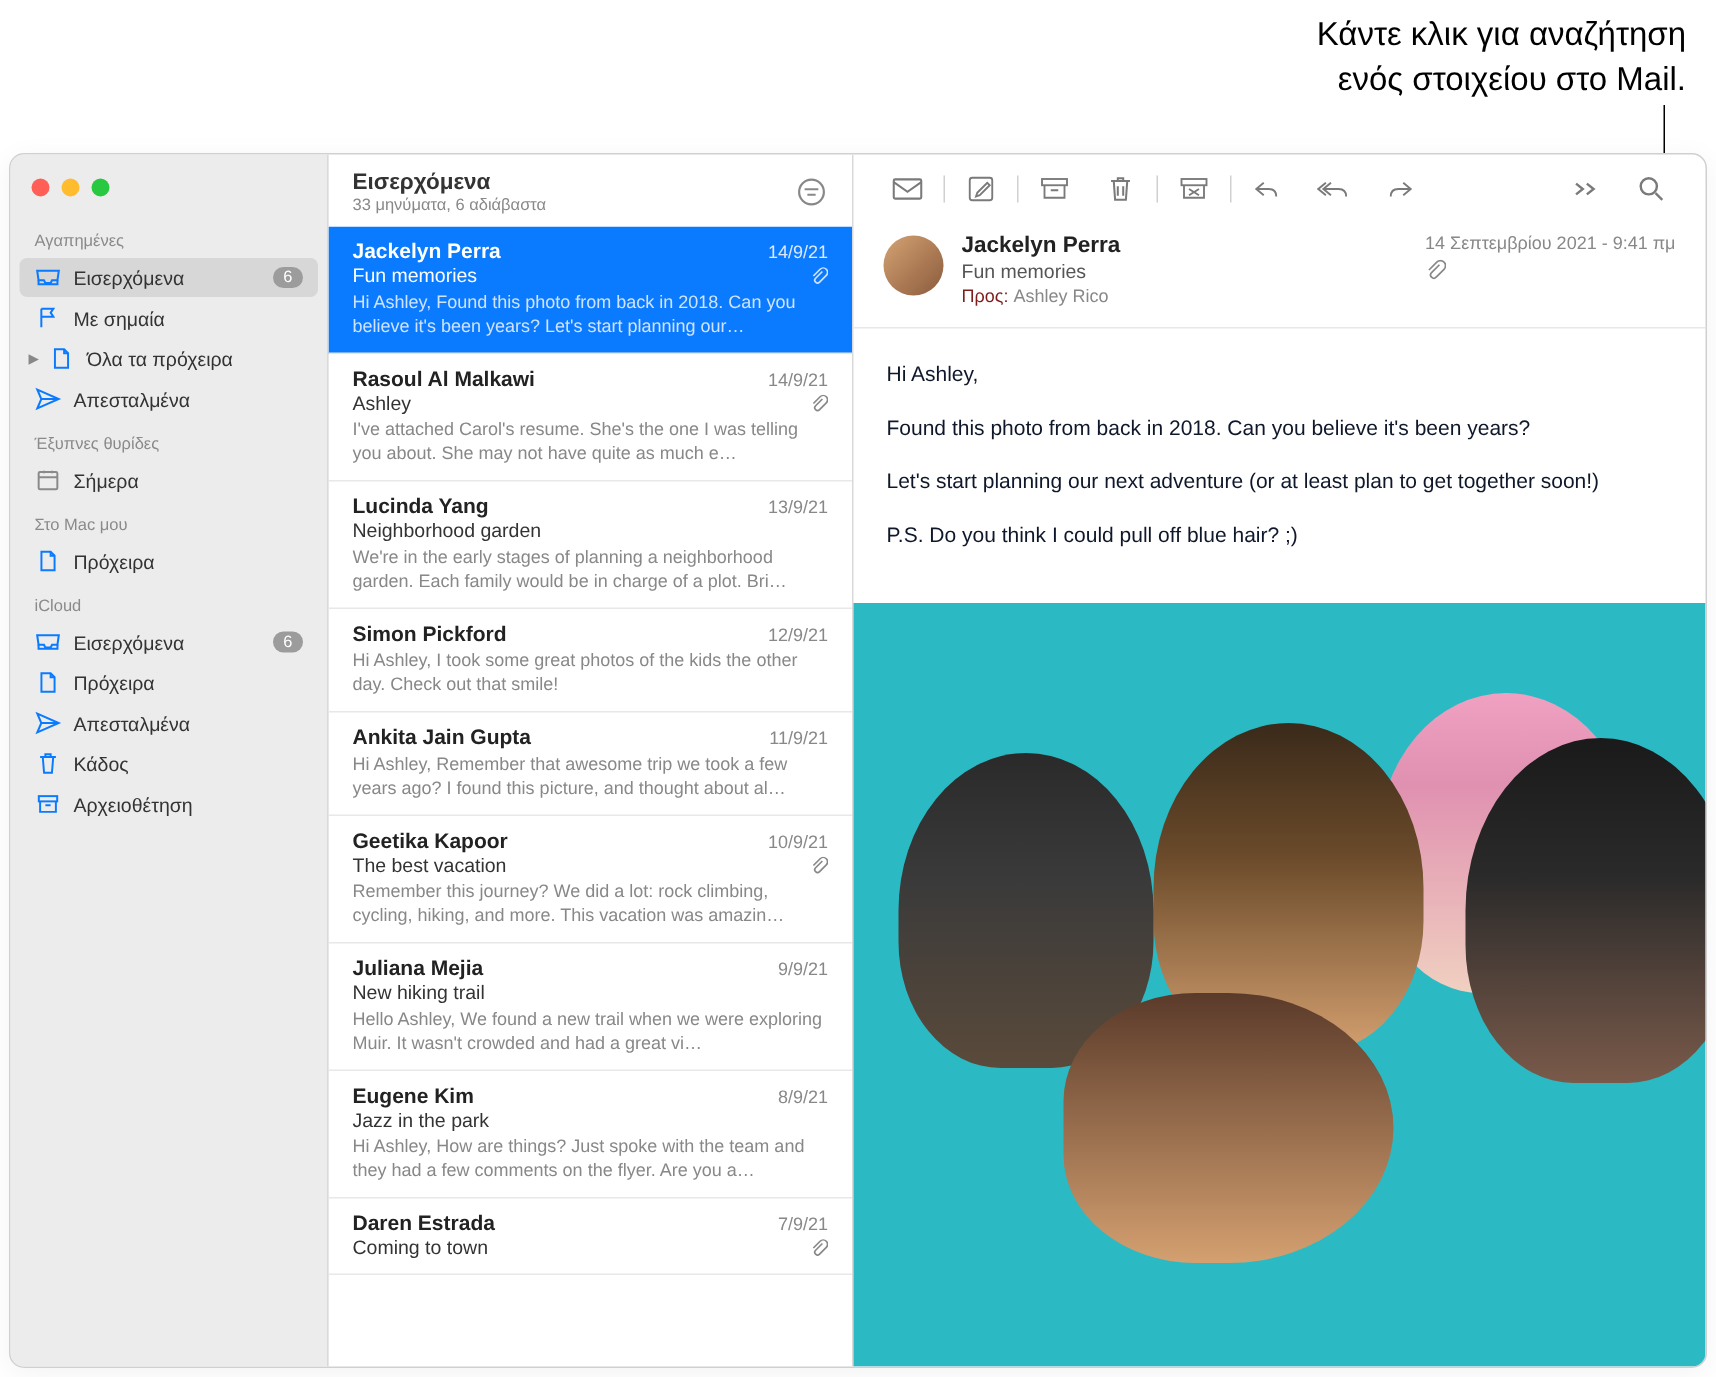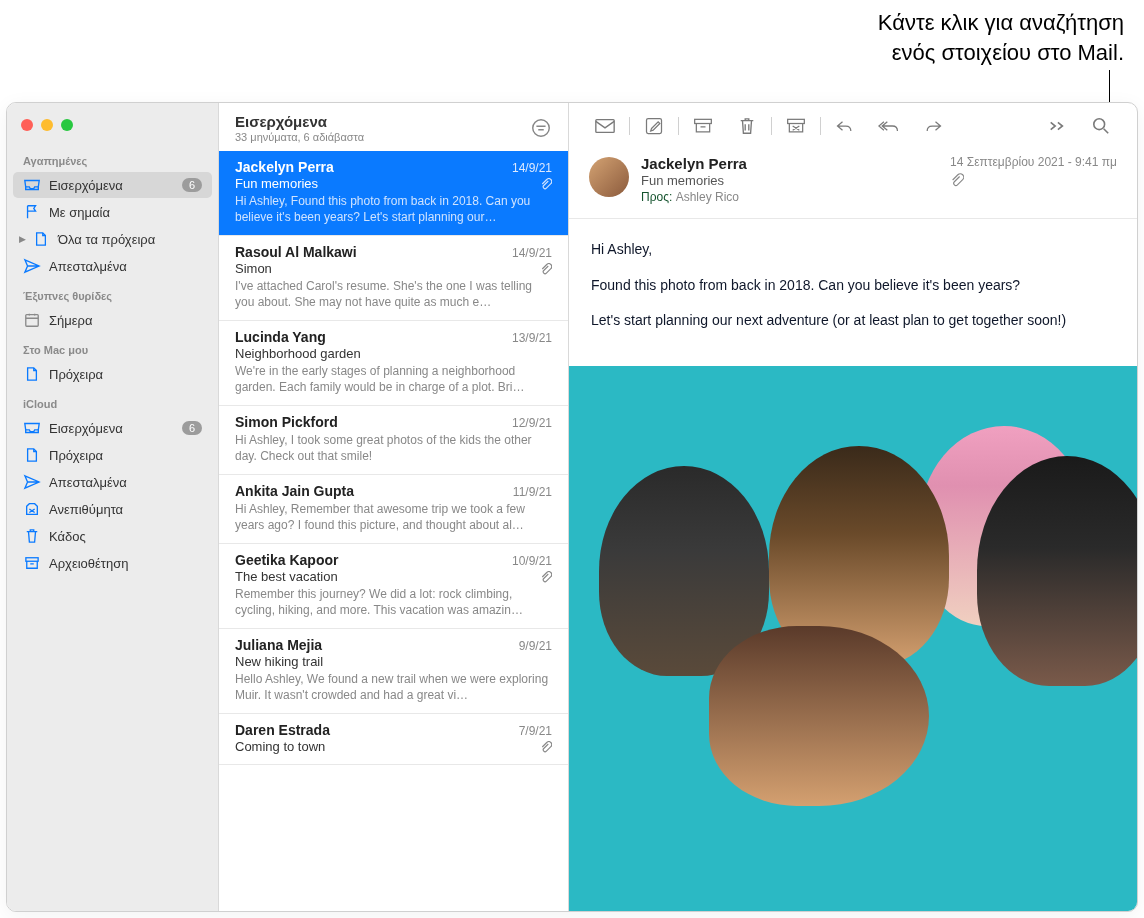--- a/index.html
+++ b/index.html
@@ -6,21 +6,21 @@
 body{background:#fff;width:1144px;height:918px;position:relative}
 .annotation{position:absolute;top:8px;right:20px;text-align:right;font-size:22px;color:#000;line-height:1.35}
 .annotation-line{position:absolute;top:70px;right:34px;width:1px;height:40px;background:#000}
 .window{position:absolute;top:102px;left:6px;width:1132px;height:810px;border-radius:10px;border:1px solid #d0d0d0;display:flex;overflow:hidden;background:#fff;box-shadow:0 4px 20px rgba(0,0,0,.05)}
 .sidebar{width:212px;background:#ececec;border-right:1px solid #d9d9d9;padding-top:8px;flex-shrink:0}
 .traffic{display:flex;gap:8px;padding:8px 14px 14px}
 .dot{width:12px;height:12px;border-radius:50%}
 .red{background:#ff5f57}
 .yel{background:#febc2e}
 .grn{background:#28c840}
-.sb-heading{font-size:11px;font-weight:700;color:#8a8a8a;padding:10px 16px 4px}
+.sb-heading{font-size:11px;font-weight:400;color:#8a8a8a;padding:10px 16px 4px}
 .sb-item{display:flex;align-items:center;padding:4px 10px;margin:1px 6px;border-radius:5px;font-size:13px;color:#333;cursor:pointer}
 .sb-item.selected{background:#d7d7d7}
 .sb-item .ico{width:18px;height:18px;margin-right:8px;display:flex;align-items:center;justify-content:center;color:#0a7aff;flex-shrink:0}
 .sb-item .lbl{flex:1}
 .sb-item .badge{background:#9c9c9c;color:#fff;font-size:11px;border-radius:8px;padding:1px 7px;font-weight:500}
 .disc{width:10px;color:#888;font-size:9px;margin-left:-4px;margin-right:3px}
 .sb-item.dim .ico{color:#8a8a8a}
 .messages{width:350px;border-right:1px solid #d9d9d9;flex-shrink:0;display:flex;flex-direction:column}
 .msg-header{padding:10px 16px 8px;display:flex;align-items:flex-start;justify-content:space-between}
 .msg-header .title{font-weight:700;font-size:15px;color:#333}
@@ -44,21 +44,21 @@
 .toolbar{display:flex;align-items:center;padding:10px 14px 10px;gap:0;color:#7a7a7a}
 .tbtn{width:44px;height:26px;display:flex;align-items:center;justify-content:center;cursor:pointer}
 .tsep{width:1px;height:18px;background:#d0d0d0;margin:0 2px}
 .tspacer{flex:1}
 .email-head{padding:6px 20px 14px;border-bottom:1px solid #e8e8e8;display:flex;gap:12px}
 .avatar{width:40px;height:40px;border-radius:50%;background:linear-gradient(135deg,#d4a373,#8b5a3c);flex-shrink:0;margin-top:2px}
 .eh-main{flex:1}
 .eh-from{font-weight:700;font-size:15px;color:#222}
 .eh-subj{font-size:13px;color:#555;margin-top:1px}
 .eh-to{font-size:12px;color:#888;margin-top:2px}
-.eh-to .tolbl{color:#14532d}
+.eh-to .tolbl{color:#7f1d1d}
 .eh-to .toval{color:#888}
 .eh-right{text-align:left;font-size:12px;color:#888}
 .eh-date{white-space:nowrap}
 .eh-clip{margin-top:4px;color:#888}
 .email-body{padding:20px 22px;font-size:14px;color:#0f172a;line-height:1.55}
 .email-body p{margin-bottom:14px}
 .photo{flex:1;margin:0;background:#2bb9c4;position:relative;overflow:hidden}
 .person{position:absolute;border-radius:50% 50% 40% 40%}
 .p1{width:170px;height:210px;background:linear-gradient(180deg,#2a2a2a 0%,#3a3a3a 40%,#5a4a3a 100%);left:30px;top:100px}
 .p2{width:180px;height:220px;background:linear-gradient(180deg,#3a2a1a 0%,#6a4a2a 40%,#d4a070 100%);left:200px;top:80px}
@@ -165,28 +165,20 @@
         <div class="sb-item">
           <span class="ico">
             <svg width="18" height="16" viewBox="0 0 20 18" fill="none" stroke="currentColor" stroke-width="1.5">
               <path d="M2 2l16 7-16 7 3-7-3-7zM5 9h13"></path>
             </svg>
           </span>
           <span class="lbl">Απεσταλμένα</span>
         </div>
         <div class="sb-item">
           <span class="ico">
-            <svg width="16" height="16" viewBox="0 0 18 18" fill="none" stroke="currentColor" stroke-width="1.5">
-              <path d="M3 6l3-3h6l3 3v9H3V6zM6 9l6 4M12 9l-6 4"></path>
-            </svg>
-          </span>
-          <span class="lbl">Ανεπιθύμητα</span>
-        </div>
-        <div class="sb-item">
-          <span class="ico">
             <svg width="14" height="16" viewBox="0 0 16 18" fill="none" stroke="currentColor" stroke-width="1.5">
               <path d="M2 4h12M6 4V2h4v2M4 4l1 12h6l1-12"></path>
             </svg>
           </span>
           <span class="lbl">Κάδος</span>
         </div>
         <div class="sb-item">
           <span class="ico">
             <svg width="16" height="14" viewBox="0 0 18 16" fill="none" stroke="currentColor" stroke-width="1.5">
               <rect x="2" y="2" width="14" height="4"></rect>
@@ -226,21 +218,21 @@
             </span>
           </div>
           <div class="msg-prev">Hi Ashley, Found this photo from back in 2018. Can you believe it's been years? Let's start planning our…</div>
         </div>
         <div class="msg">
           <div class="msg-top">
             <span class="msg-sender">Rasoul Al Malkawi</span>
             <span class="msg-date">14/9/21</span>
           </div>
           <div class="msg-subj">
-            <span>Simon</span>
+            <span>Ashley</span>
             <span class="clip">
               <svg width="12" height="12" viewBox="0 0 16 16" fill="none" stroke="currentColor" stroke-width="1.5">
                 <path d="M11 4l-6 6c-1 1-1 2.5 0 3.5s2.5 1 3.5 0l6-6c1.5-1.5 1.5-4 0-5.5s-4-1.5-5.5 0l-6 6"></path>
               </svg>
             </span>
           </div>
           <div class="msg-prev">I've attached Carol's resume. She's the one I was telling you about. She may not have quite as much e…</div>
         </div>
         <div class="msg">
           <div class="msg-top">
@@ -283,20 +275,30 @@
         </div>
         <div class="msg">
           <div class="msg-top">
             <span class="msg-sender">Juliana Mejia</span>
             <span class="msg-date">9/9/21</span>
           </div>
           <div class="msg-subj">
             <span>New hiking trail</span>
           </div>
           <div class="msg-prev">Hello Ashley, We found a new trail when we were exploring Muir. It wasn't crowded and had a great vi…</div>
+        </div>
+        <div class="msg">
+          <div class="msg-top">
+            <span class="msg-sender">Eugene Kim</span>
+            <span class="msg-date">8/9/21</span>
+          </div>
+          <div class="msg-subj">
+            <span>Jazz in the park</span>
+          </div>
+          <div class="msg-prev">Hi Ashley, How are things? Just spoke with the team and they had a few comments on the flyer. Are you a…</div>
         </div>
         <div class="msg">
           <div class="msg-top">
             <span class="msg-sender">Daren Estrada</span>
             <span class="msg-date">7/9/21</span>
           </div>
           <div class="msg-subj">
             <span>Coming to town</span>
             <span class="clip">
               <svg width="12" height="12" viewBox="0 0 16 16" fill="none" stroke="currentColor" stroke-width="1.5">
@@ -389,20 +391,21 @@
               <path d="M11 4l-6 6c-1 1-1 2.5 0 3.5s2.5 1 3.5 0l6-6c1.5-1.5 1.5-4 0-5.5s-4-1.5-5.5 0l-6 6"></path>
             </svg>
         </div>
       </div>
     </div>
 
     <div class="email-body" id="email-body">
         <p>Hi Ashley,</p>
         <p>Found this photo from back in 2018. Can you believe it's been years?</p>
         <p>Let's start planning our next adventure (or at least plan to get together soon!)</p>
+        <p>P.S. Do you think I could pull off blue hair? ;)</p>
       </div>
 
     <div class="photo">
       <div class="person p3"></div>
       <div class="person p2"></div>
       <div class="person p1"></div>
       <div class="person p4"></div>
       <div class="person plow"></div>
     </div>
   </div>

